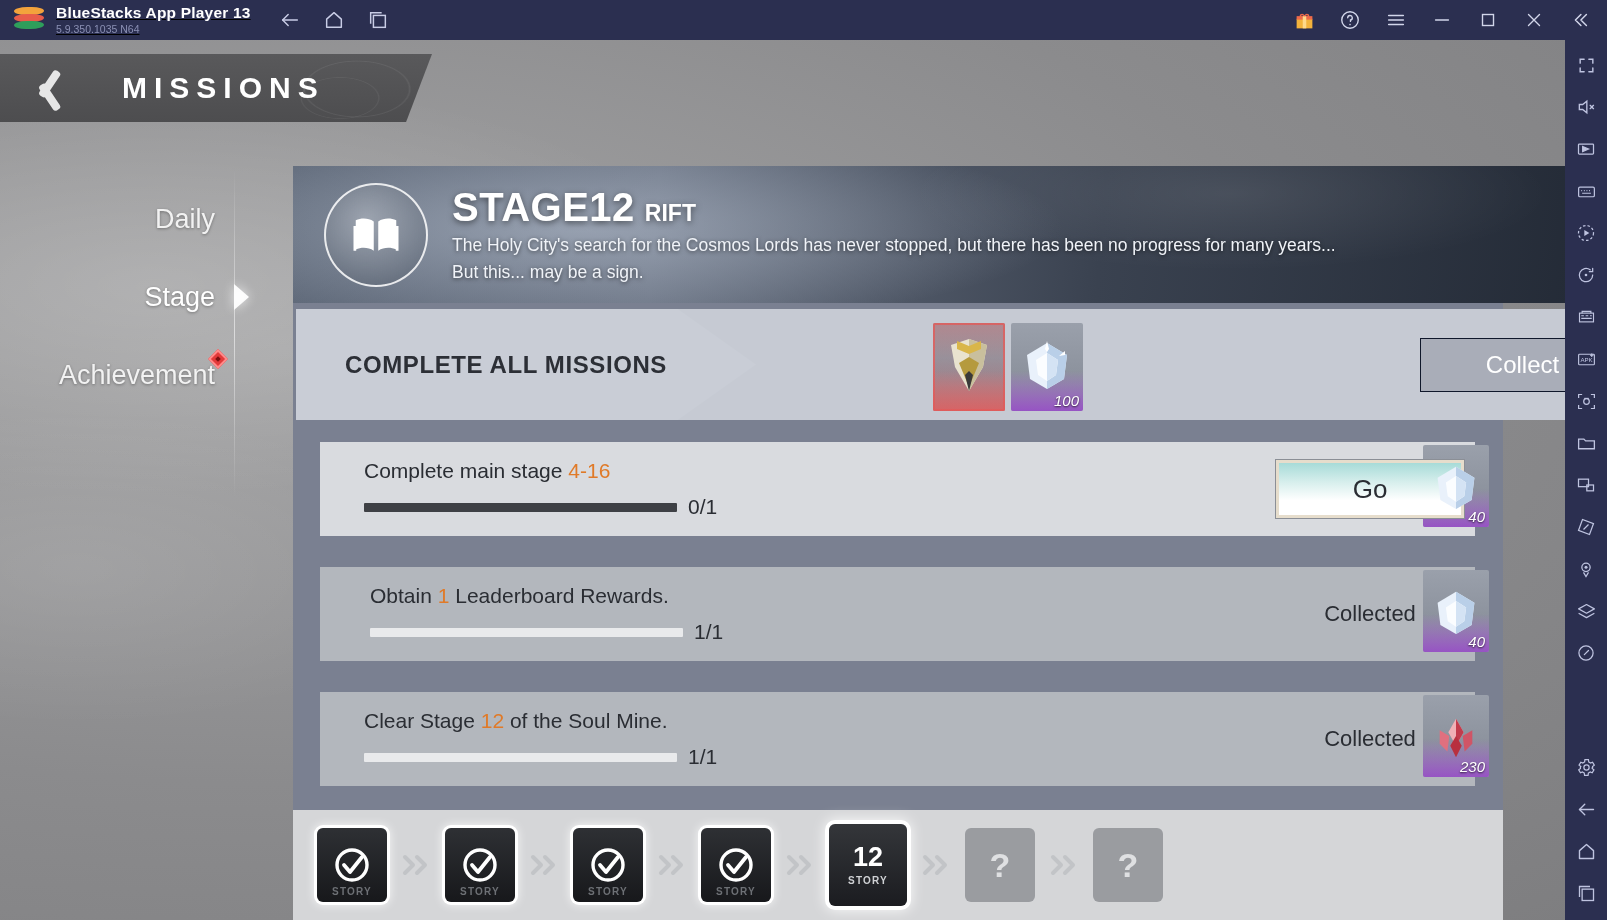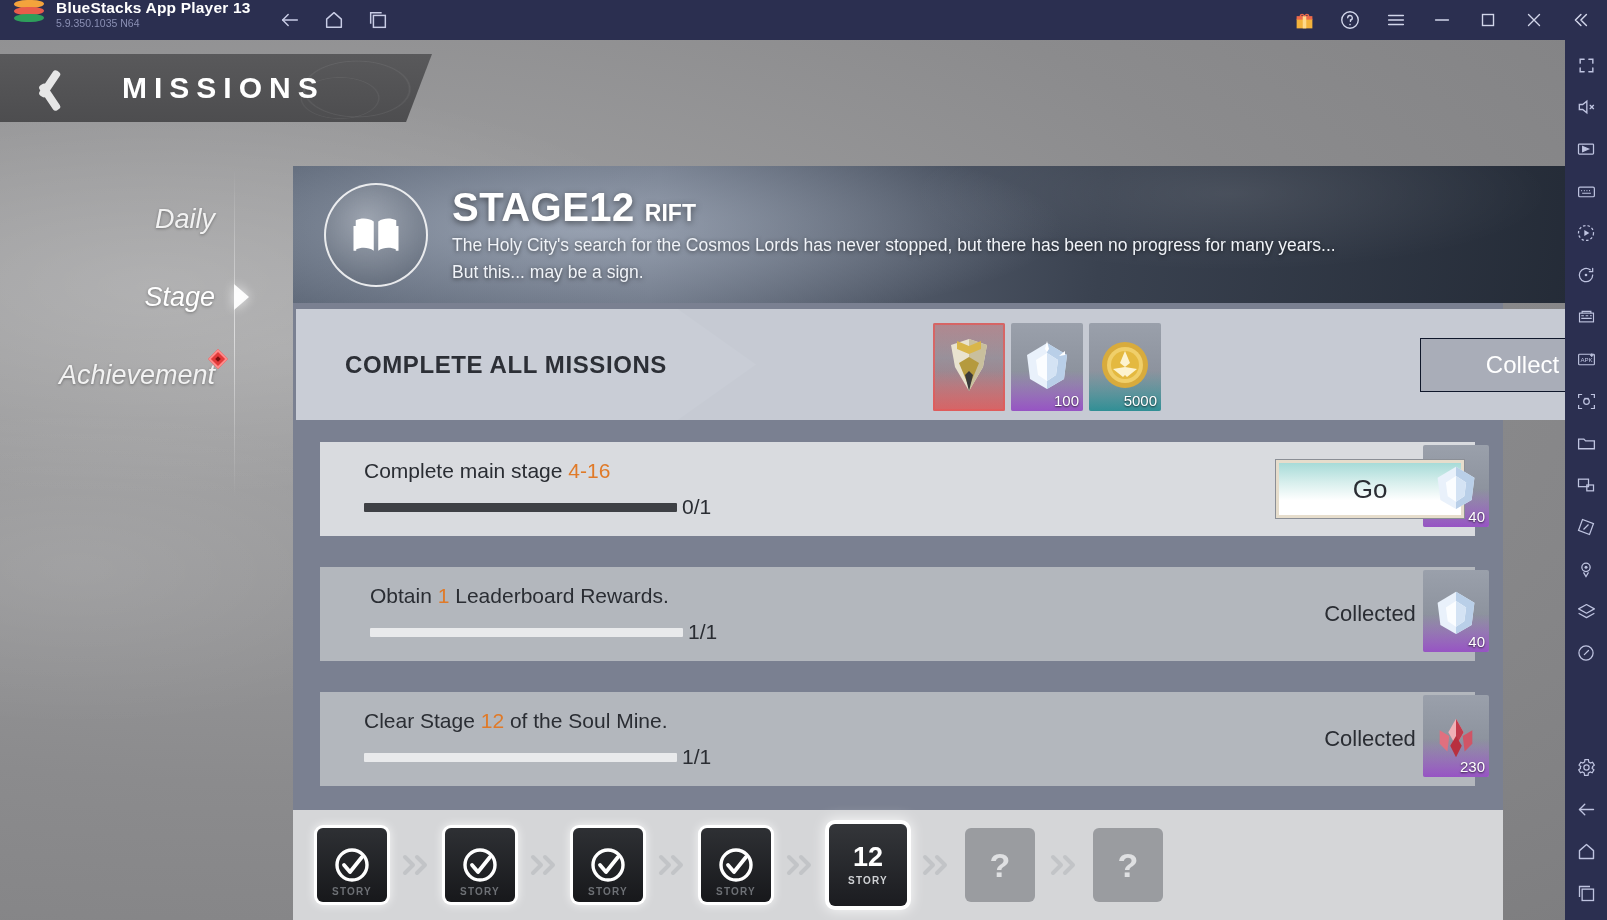--- a/index.html
+++ b/index.html
@@ -5,21 +5,21 @@
   * { margin:0; padding:0; box-sizing:border-box; }
   html,body { width:1607px; height:920px; overflow:hidden; }
   body {
     font-family:"Liberation Sans", sans-serif;
     background:#8e8e90;
   }
 
   
   #titlebar{
     position:absolute; left:0; top:0; width:1607px; height:40px;
-    background:#2b2f50; display:flex; 
+    background:#2b2f50; display:flex; align-items:center;text-decoration:underline;
   }
   #bs-logo{ width:30px; height:26px; margin-left:14px; position:relative; }
   #bs-logo i{ position:absolute; left:0; display:block; width:30px; height:8px;
     border-radius:50%/60%; transform:skewX(-8deg); }
   #bs-logo i:nth-child(1){ top:0; background:#f3a33c; }
   #bs-logo i:nth-child(2){ top:7px; background:#e85c4a; }
   #bs-logo i:nth-child(3){ top:14px; background:#2e9e5b; }
   .tb-texts{ margin-left:12px; line-height:1.05; }
   .tb-title{ color:#fff; font-size:15.5px; font-weight:bold; letter-spacing:.2px; }
   .tb-sub{ color:#8b90b4; font-size:10.5px; margin-top:2px; }
@@ -83,21 +83,21 @@
 
   
   #leftnav{ position:absolute; left:0; top:140px; width:235px; }
   #leftnav:after{
     content:""; position:absolute; left:234px; top:-12px; width:1px; height:330px;
     background:linear-gradient(180deg,rgba(255,255,255,0),rgba(255,255,255,.55),rgba(255,255,255,0));
   }
   .nav-item{
     height:78px; display:flex; align-items:center; justify-content:flex-end;
     padding-right:20px; position:relative;
-    color:#f2f2f2; font-size:27px; text-shadow:0 1px 3px rgba(0,0,0,.35);font-style:italic;
+    color:#f2f2f2; font-size:27px; text-shadow:0 1px 3px rgba(0,0,0,.35);
   }
   .nav-item.selected{ color:#ffffff; font-weight:normal; }
   .nav-item.selected:after{
     content:""; position:absolute; right:-14px; top:50%; margin-top:-13px;
     width:0;height:0;border-top:13px solid transparent;border-bottom:13px solid transparent;
     border-left:15px solid rgba(255,255,255,.95);
     filter:drop-shadow(0 0 6px rgba(255,255,255,.8));
   }
   .nav-item.selected:before{
     content:""; position:absolute; right:0; top:50%; margin-top:-34px; width:240px; height:68px;
@@ -182,38 +182,39 @@
   .reward.t-red .glow{ background:linear-gradient(180deg,rgba(225,90,90,0),rgba(225,90,90,.75)); }
   .reward.t-red:before{ content:""; position:absolute; inset:0;
     background:linear-gradient(180deg,rgba(220,90,90,.35),rgba(220,90,90,.1) 40%,rgba(220,90,90,.45)); }
   .reward.t-purple .glow{ background:linear-gradient(180deg,rgba(150,70,200,0),rgba(150,70,200,.85)); }
   .reward.t-teal .glow{ background:linear-gradient(180deg,rgba(40,150,150,0),rgba(30,140,145,.85)); }
   .reward .art{ position:absolute; left:0; right:0; top:6px; height:72px;
     display:flex; align-items:center; justify-content:center; z-index:2; }
   .reward .cnt{
     position:absolute; right:4px; bottom:2px; color:#fff; font-size:15px; z-index:3;
     text-shadow:0 1px 2px rgba(0,0,0,.7);
+    font-style:italic;
   }
   .reward.small{ width:66px; height:82px; }
 
   
   .mrow{
     position:absolute; left:27px; width:1155px; height:94px;
     display:flex; align-items:center;
   }
   .mrow.active{ background:#d9dbdf; }
   .mrow.done{ background:#b3b7bd; }
   .m-text{ position:relative; margin-left:44px; width:640px; }
   .m-title{ font-size:21px; color:#2a2d33; }
   .m-title b{ color:#e07a28; font-weight:normal; }
   .m-progress-wrap{ display:flex; align-items:center; margin-top:12px; }
   .m-bar{ width:313px; height:9px; border-radius:1px; }
   .m-bar.empty{ background:#3e4045; }
   .m-bar.full{ background:#e9eaec; }
-  .m-count{ margin-left:5px; font-size:21px; color:#2a2d33; }
+  .m-count{ margin-left:11px; font-size:21px; color:#2a2d33; }
   .m-reward{ position:absolute; left:1103px; top:3px; }
   .m-action{ position:absolute; right:0; width:210px; display:flex;
     align-items:center; justify-content:center; }
   #go-btn{
     width:188px; height:58px; border:3px solid #e6ddcc;
     background:linear-gradient(180deg,#a7dbd8 0%, #d8efed 38%, #ffffff 72%, #ffffff 100%);
     display:flex; align-items:center; justify-content:center;
     color:#2a2d33; font-size:26px;
     box-shadow:0 0 0 1px #8b8f96;
   }
@@ -389,34 +390,20 @@
               <polygon points="25,4 45,16 42,40 25,50 8,40 5,16" fill="#e9f1fb"></polygon>
               <polygon points="25,4 45,16 42,40 25,50" fill="#b9cfe8"></polygon>
               <polygon points="25,14 36,21 34,36 25,42 16,36 14,21" fill="#fbfdff"></polygon>
               <polygon points="25,14 36,21 34,36 25,42" fill="#d4e3f4"></polygon>
               <path d="M25 2l2 8-2 3-2-3z" fill="#fff"></path>
               <path d="M43 12l-6 5 6-1z" fill="#fff"></path>
             </svg>
           </div>
           <div class="cnt">100</div>
         </div>
-        <div class="reward t-teal">
-          <div class="glow"></div>
-          <div class="art">
-            <svg width="52" height="52" viewBox="0 0 52 52">
-              <circle cx="26" cy="26" r="23" fill="#d8ab3c"></circle>
-              <circle cx="26" cy="26" r="18" fill="#f0cf6a"></circle>
-              <circle cx="26" cy="26" r="14" fill="#e4b940"></circle>
-              <path d="M26 12l5 12-5 4-5-4z" fill="#fdf3cf"></path>
-              <path d="M14 30l12-2 2 6-4 4z" fill="#fdf3cf"></path>
-              <path d="M38 30l-12-2-2 6 4 4z" fill="#fdf3cf"></path>
-            </svg>
-          </div>
-          <div class="cnt">5000</div>
-        </div>
       </div>
 
       <div id="collect-btn">Collect</div>
     </div>
 
     <div class="mrow active" style="top:276px;">
       <div class="m-text">
         <div class="m-title">
           <span>Complete main stage </span><b>4-16</b><span></span>
         </div>

